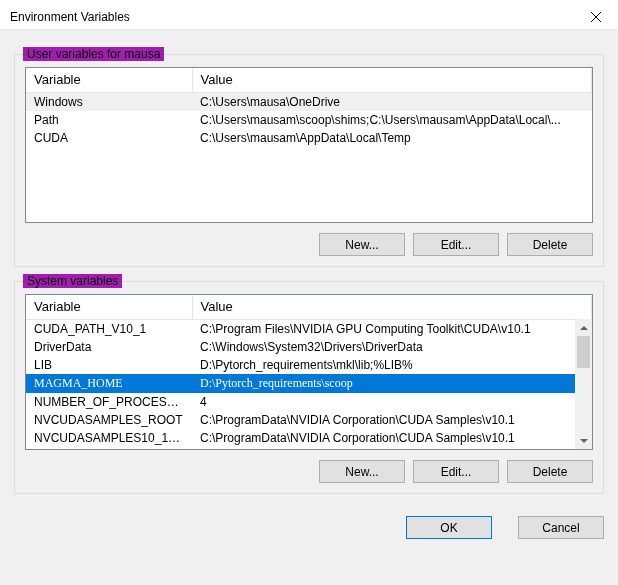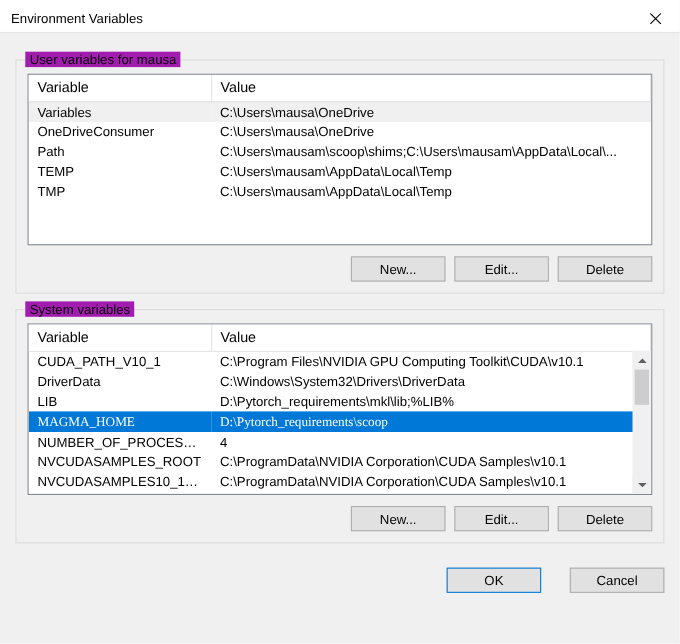--- a/index.html
+++ b/index.html
@@ -149,37 +149,29 @@
     <div class="table-wrap">
       <table class="tbl">
         <thead>
           <tr>
             <th>Variable</th>
             <th>Value</th>
           </tr>
         </thead>
         <tbody>
           <tr class="hl">
-            <td>Variables</td>
-            <td>C:\Users\mausa\OneDrive</td>
-          </tr>
-          <tr>
-            <td>OneDriveConsumer</td>
+            <td>Windows</td>
             <td>C:\Users\mausa\OneDrive</td>
           </tr>
           <tr>
             <td>Path</td>
             <td>C:\Users\mausam\scoop\shims;C:\Users\mausam\AppData\Local\...</td>
           </tr>
           <tr>
-            <td>TEMP</td>
-            <td>C:\Users\mausam\AppData\Local\Temp</td>
-          </tr>
-          <tr>
-            <td>TMP</td>
+            <td>CUDA</td>
             <td>C:\Users\mausam\AppData\Local\Temp</td>
           </tr>
         </tbody>
       </table>
     </div>
     <div class="btn-row">
       <button class="btn">New...</button>
       <button class="btn">Edit...</button>
       <button class="btn">Delete</button>
     </div>

